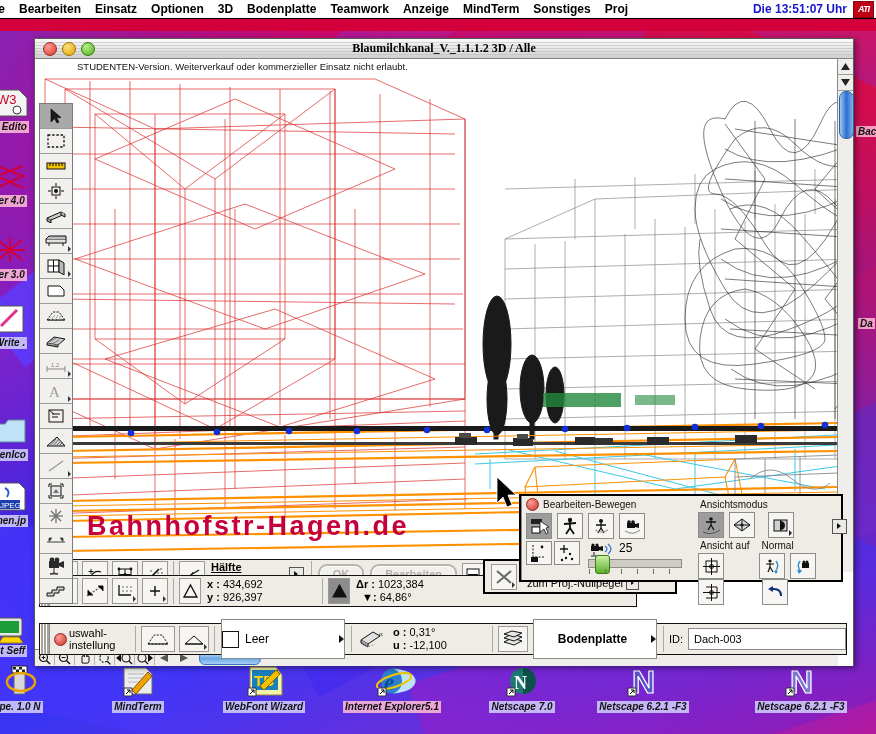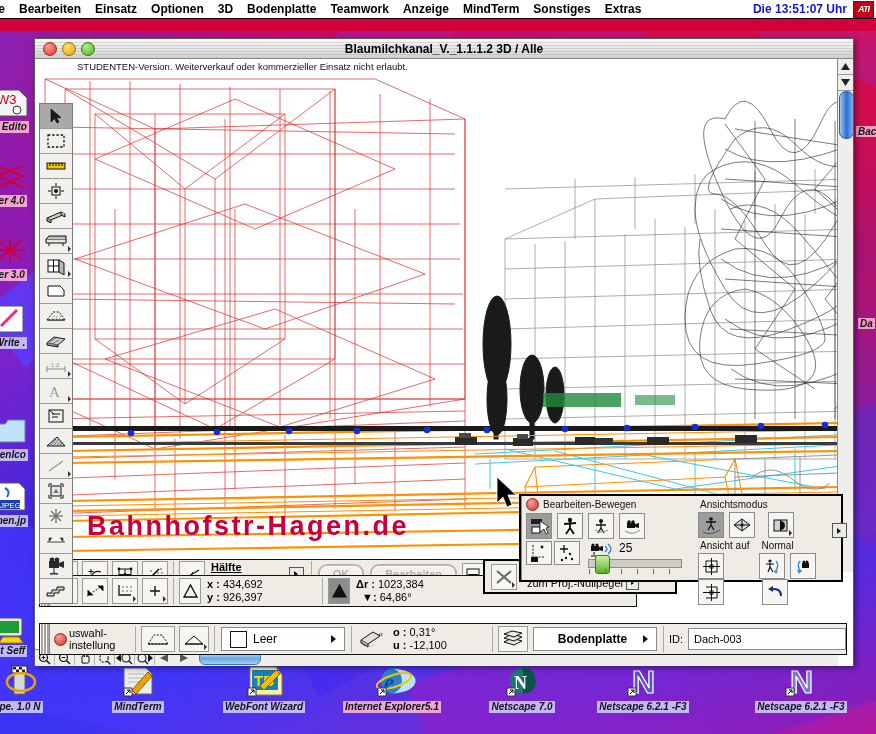--- a/index.html
+++ b/index.html
@@ -84,21 +84,21 @@
     background:repeating-linear-gradient(180deg,#b9b9b9 0 1px,transparent 1px 3px);
     opacity:.55;
   }
   .tbtns{position:relative;display:flex;gap:5px;padding-left:8px;z-index:2;}
   .tbtn{width:12px;height:12px;border-radius:50%;border:1px solid #7b5b00;}
   .tb-close{background:radial-gradient(circle at 35% 30%,#ff9e96,#d6372c);border-color:#9d2a22;}
   .tb-min{background:radial-gradient(circle at 35% 30%,#ffe07a,#e0a400);border-color:#9c7200;}
   .tb-max{background:radial-gradient(circle at 35% 30%,#b3f08a,#4fae18);border-color:#357a0c;}
   #wintitle{
     position:absolute;left:0;right:0;text-align:center;font-size:12px;font-weight:bold;color:#000;
-    z-index:2;pointer-events:none;
+    z-index:2;pointer-events:none;font-family:Liberation Serif, serif;
   }
 
   
   #winbody{position:relative;height:607px;background:#fff;}
 
   
   #canvas{
     position:absolute;left:0;top:0;width:803px;height:513px;
     background:#fff;overflow:hidden;
   }
@@ -179,22 +179,22 @@
   .fieldbox .row{line-height:13px;}
   .fieldbox b{font-weight:bold;}
   .btn-oval{
     height:17px;padding:0 13px;border-radius:9px;border:2px solid #b8b5ae;color:#b3b0a9;
     font-weight:bold;font-size:11px;display:flex;align-items:center;justify-content:center;
     background:#f2f0ec;margin:0 3px;box-shadow:inset 0 0 0 1px #fff;
   }
   .popbtn{width:13px;height:13px;border:1px solid #555;background:#eceae4;display:flex;align-items:center;justify-content:center;}
   .popbtn .pt{width:0;height:0;border-left:4px solid #111;border-top:3px solid transparent;border-bottom:3px solid transparent;}
   .wide-field{
-    flex:1;height:24px;border:1px solid #8a8a8a;background:#fff;display:flex;align-items:center;
-    padding:0 8px;justify-content:space-between;margin:0 3px;box-sizing:border-box;
+    flex:1;height:40px;border:1px solid #8a8a8a;background:#fff;display:flex;align-items:center;
+    padding:0 0;justify-content:space-between;margin:0 3px;box-sizing:border-box;
   }
   .id-field{height:20px;border:1px solid #8a8a8a;background:#fff;display:flex;align-items:center;padding:0 5px;font-size:11px;}
 
   
   #zdlg{
     position:absolute;left:448px;top:500px;width:190px;height:31px;
     background:#efece6;border:2px solid #000;display:flex;align-items:center;z-index:30;
   }
 
   
@@ -241,21 +241,21 @@
   <div class="mi first">ge</div>
   <div class="mi">Bearbeiten</div>
   <div class="mi">Einsatz</div>
   <div class="mi">Optionen</div>
   <div class="mi">3D</div>
   <div class="mi">Bodenplatte</div>
   <div class="mi">Teamwork</div>
   <div class="mi">Anzeige</div>
   <div class="mi">MindTerm</div>
   <div class="mi">Sonstiges</div>
-  <div class="mi">Extras</div>
+  <div class="mi">Proj</div>
   <div class="spacer"></div>
   <div id="clock">Die 13:51:07 Uhr</div>
   <div id="ati">ATI</div>
 </div>
 
 <div class="dicon" style="left:-22px;top:84px;">
   <div class="glyph">
     <svg width="42" height="34" viewBox="0 0 42 34">
         <polygon points="4,4 30,4 38,12 38,30 4,30" fill="#f4f4f4" stroke="#555"></polygon>
         <text x="8" y="18" font-size="13" fill="#cc0022" font-family="Liberation Sans">W3</text>
@@ -901,21 +901,21 @@
                 <div class="slider-ticks"></div>
               </div>
             </div>
           </div>
         </div>
       </div>
 
       <div class="divider"></div>
 
       <div class="sect" style="flex:1;">
-        <div style="display:flex;align-items:flex-end;">
+        <div style="display:flex;align-items:center;">
           <div style="flex:1;">
             <div class="hdr">Ansichtsmodus</div>
             <span class="ibtn sel">
               <svg width="19" height="19" viewBox="0 0 19 19">
                   <circle cx="9" cy="3" r="1.8" fill="#111"></circle>
                   <path d="M9 5 V9 M4 6 H14 M9 9 L6 14 M9 9 L12 14" stroke="#111" stroke-width="1.3" fill="none"></path>
                   <path d="M1 16 q8 4 17 -2" stroke="#555" fill="none"></path>
                 </svg>
             </span>
             <span class="ibtn">

